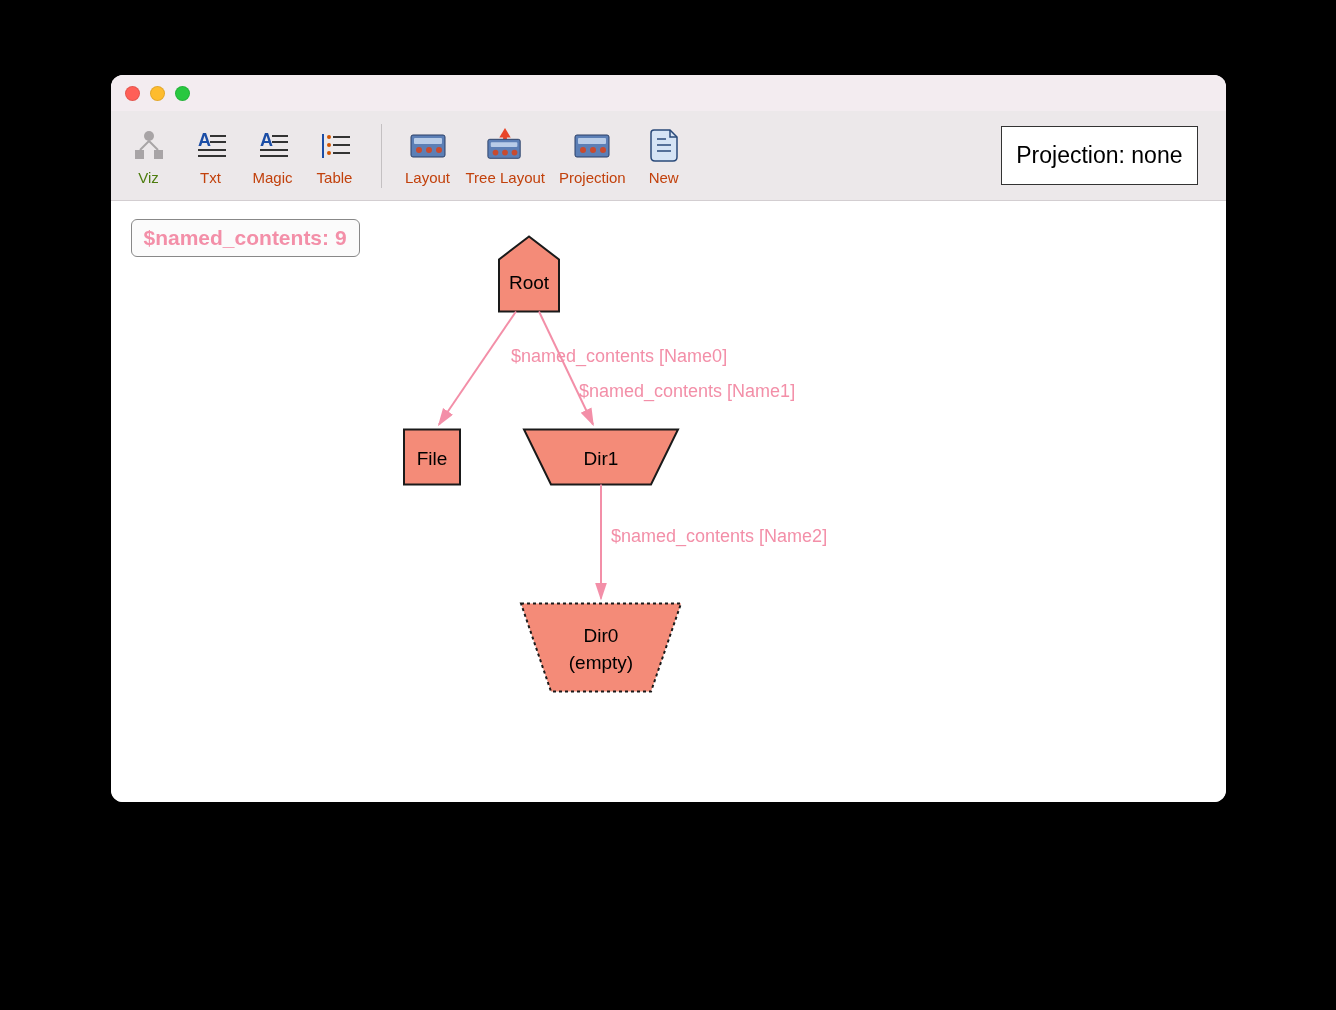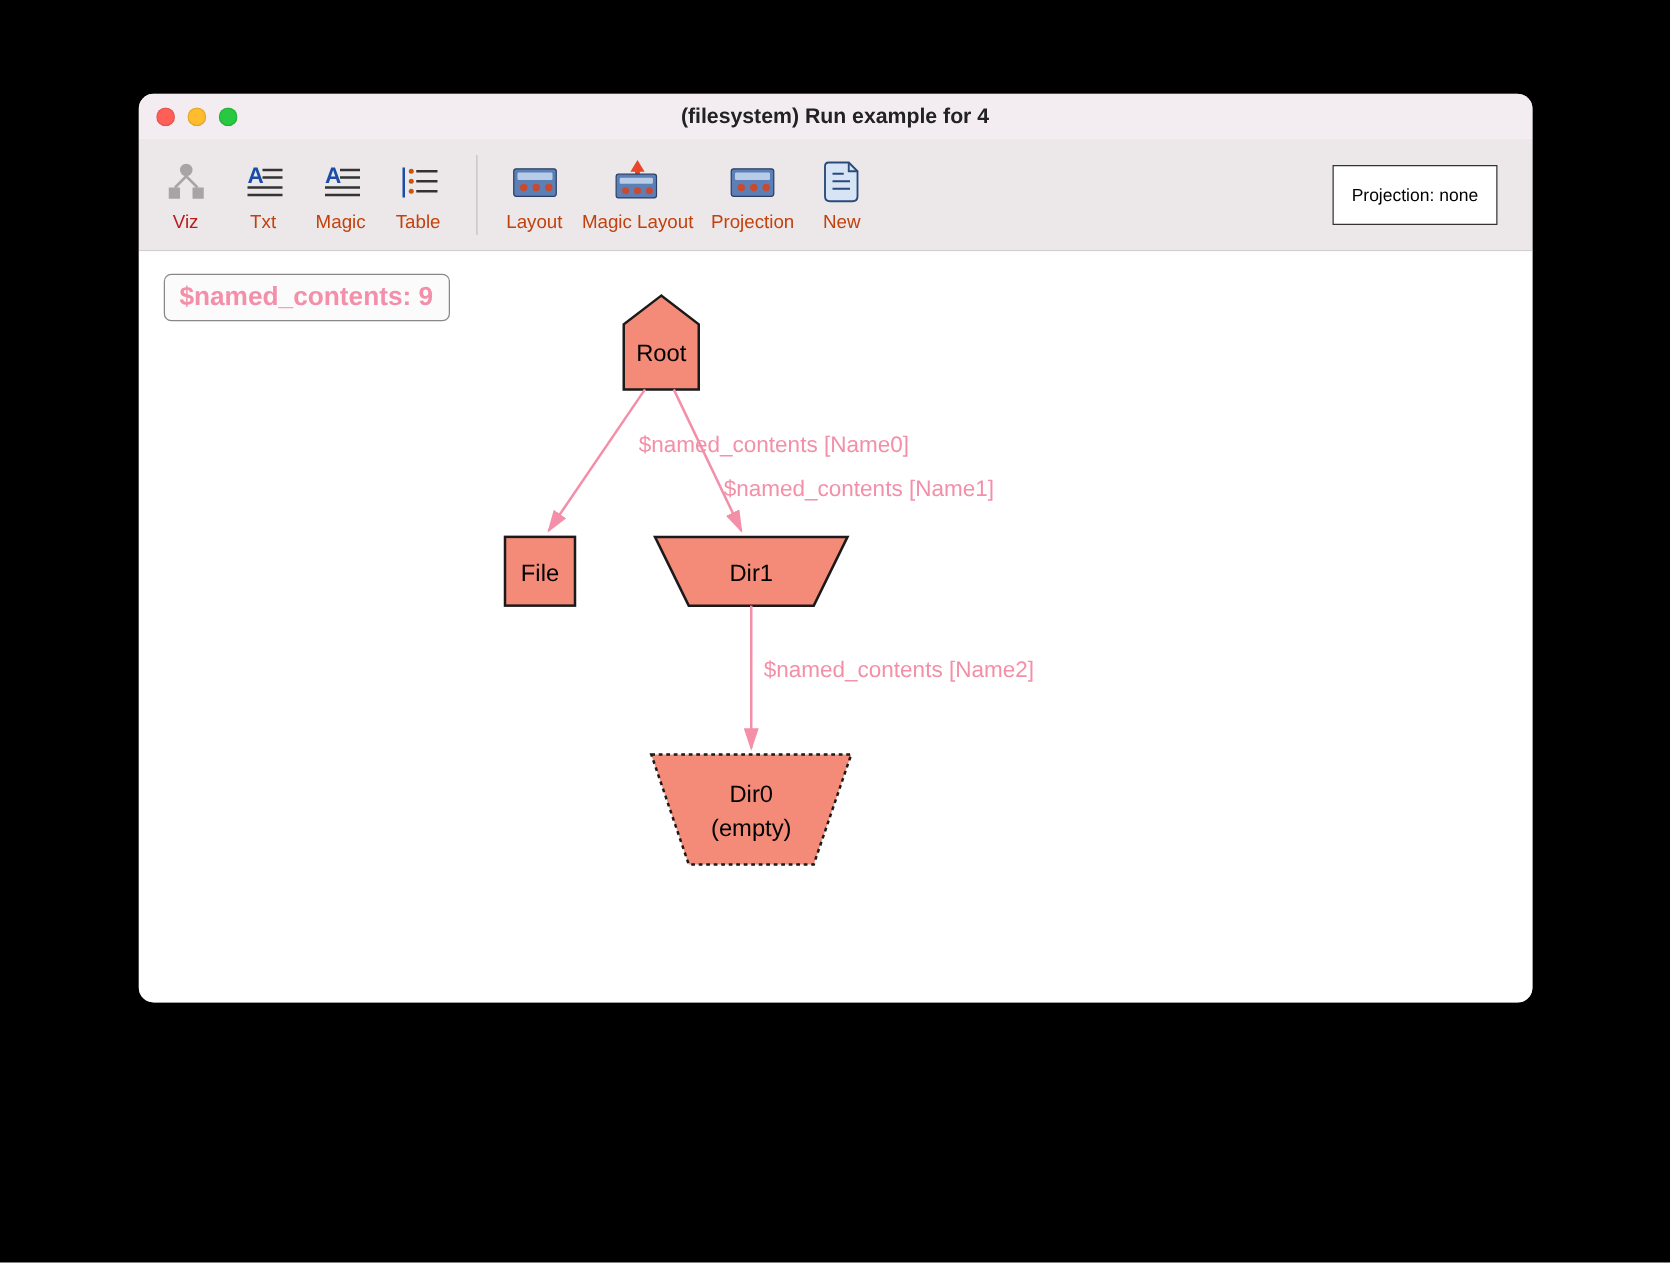--- a/index.html
+++ b/index.html
@@ -74,34 +74,34 @@
       width: 38px;
       height: 38px;
       display: flex;
       align-items: center;
       justify-content: center;
     }
     .tool-button .label {
       font-size: 15px;
       color: #c2410c;
     }
-    .tool-button.disabled .label { color: #b91c1c; }
+    .tool-button.disabled .label { color: #4d7c0f; }
     .toolbar-divider {
       width: 1px;
       height: 64px;
       background: #c4c0c2;
       margin: 0 8px;
     }
     .projection-box {
       margin-left: auto;
       margin-right: 14px;
       border: 1.5px solid #333;
       background: #fff;
       padding: 15px 14px;
-      font-size: 14px;
+      font-size: 23px;
     }
     .canvas {
       flex: 1;
       position: relative;
       background: #fff;
     }
     .legend-box {
       position: absolute;
       left: 20px;
       top: 18px;
@@ -140,21 +140,20 @@
 </head>
 <body>
 
 <div class="window">
   <div class="titlebar">
     <div class="traffic-lights">
       <div class="traffic-light tl-red"></div>
       <div class="traffic-light tl-yellow"></div>
       <div class="traffic-light tl-green"></div>
     </div>
-    <div class="window-title">(filesystem) Run example for 4</div>
   </div>
 
   <div class="toolbar">
     <div class="tool-button disabled">
       <div class="icon-box">
         <svg width="34" height="30" viewBox="0 0 34 30">
           <circle cx="17" cy="6" r="5" fill="#a8a4a6"></circle>
           <rect x="3" y="20" width="9" height="9" fill="#a8a4a6"></rect>
           <rect x="22" y="20" width="9" height="9" fill="#a8a4a6"></rect>
           <line x1="17" y1="11" x2="8" y2="20" stroke="#a8a4a6" stroke-width="2"></line>
@@ -225,21 +224,21 @@
         <svg width="40" height="36" viewBox="0 0 40 36">
           <polygon points="20,0 26,10 14,10" fill="#e8452a"></polygon>
           <rect x="18" y="9" width="4" height="3" fill="#e8452a"></rect>
           <rect x="2" y="12" width="34" height="20" rx="2" fill="#5c7fb6" stroke="#2a3f66" stroke-width="1"></rect>
           <rect x="5" y="15" width="28" height="5" fill="#b8cce8" rx="1"></rect>
           <circle cx="10" cy="26" r="3" fill="#c94a2f"></circle>
           <circle cx="20" cy="26" r="3" fill="#c94a2f"></circle>
           <circle cx="30" cy="26" r="3" fill="#c94a2f"></circle>
         </svg>
       </div>
-      <span class="label">Magic Layout</span>
+      <span class="label">Tree Layout</span>
     </div>
 
     <div class="tool-button">
       <div class="icon-box">
         <svg width="38" height="32" viewBox="0 0 38 32">
           <rect x="2" y="6" width="34" height="22" rx="2" fill="#5c7fb6" stroke="#2a3f66" stroke-width="1"></rect>
           <rect x="5" y="9" width="28" height="6" fill="#b8cce8" rx="1"></rect>
           <circle cx="10" cy="21" r="3" fill="#c94a2f"></circle>
           <circle cx="20" cy="21" r="3" fill="#c94a2f"></circle>
           <circle cx="30" cy="21" r="3" fill="#c94a2f"></circle>

